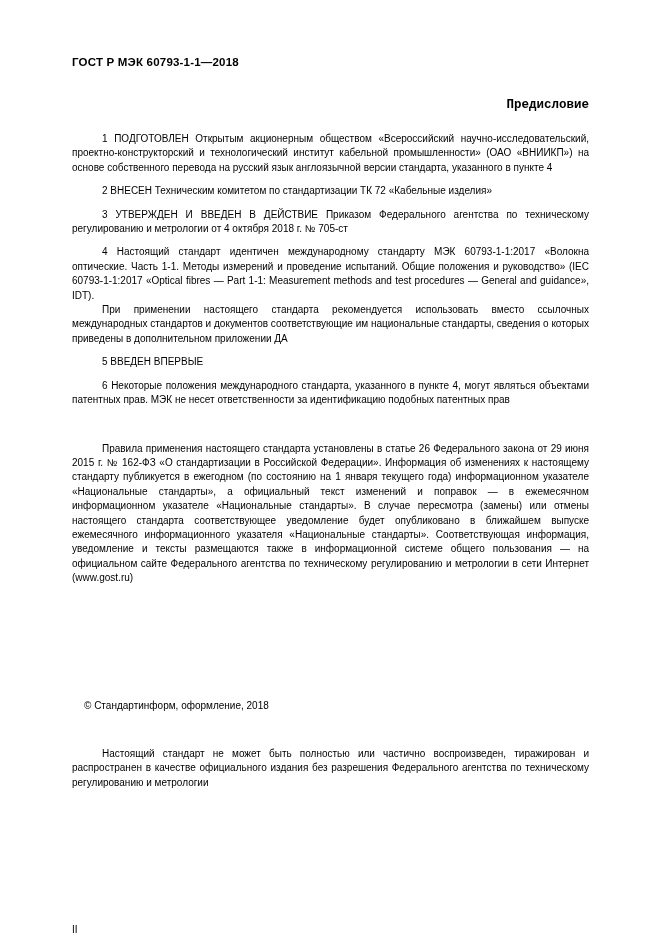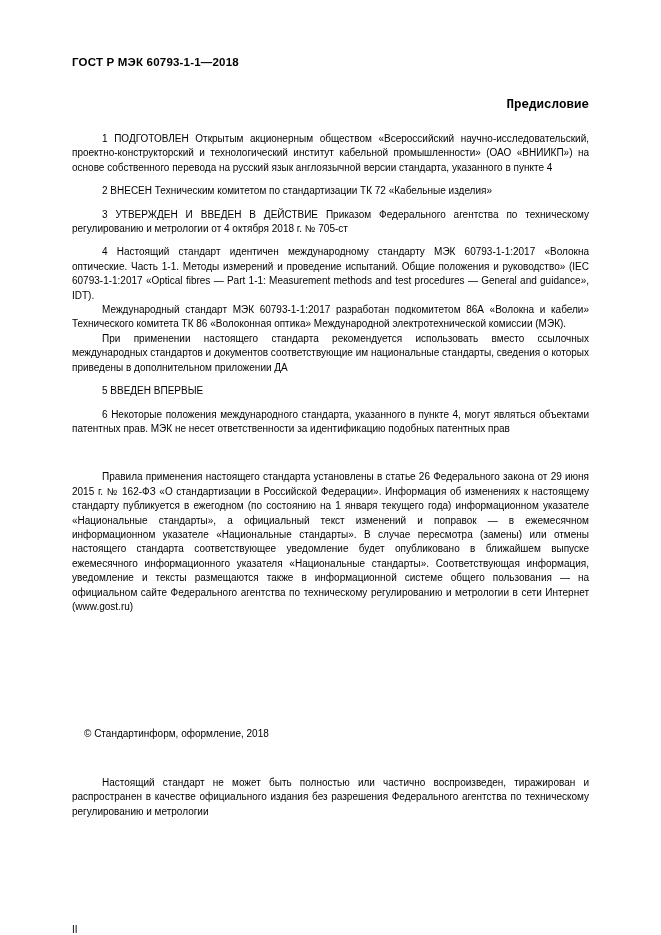--- a/index.html
+++ b/index.html
@@ -76,21 +76,20 @@
 <div class="page">
 
   <div class="doc-header">ГОСТ Р МЭК 60793-1-1—2018</div>
 
   <div class="doc-title">Предисловие</div>
 
   <p class="indent">1 ПОДГОТОВЛЕН Открытым акционерным обществом «Всероссийский научно-исследовательский, проектно-конструкторский и технологический институт кабельной промышленности» (ОАО «ВНИИКП») на основе собственного перевода на русский язык англоязычной версии стандарта, указанного в пункте 4</p>
   <p class="indent">2 ВНЕСЕН Техническим комитетом по стандартизации ТК 72 «Кабельные изделия»</p>
   <p class="indent">3 УТВЕРЖДЕН И ВВЕДЕН В ДЕЙСТВИЕ Приказом Федерального агентства по техническому регулированию и метрологии от 4 октября 2018 г. № 705-ст</p>
   <p class="indent tight">4 Настоящий стандарт идентичен международному стандарту МЭК 60793-1-1:2017 «Волокна оптические. Часть 1-1. Методы измерений и проведение испытаний. Общие положения и руководство» (IEC 60793-1-1:2017 «Optical fibres — Part 1-1: Measurement methods and test procedures — General and guidance», IDT).</p>
-  <p class="indent tight">Международный стандарт МЭК 60793-1-1:2017 разработан подкомитетом 86А «Волокна и кабели» Технического комитета ТК 86 «Волоконная оптика» Международной электротехнической комиссии (МЭК).</p>
   <p class="indent">При применении настоящего стандарта рекомендуется использовать вместо ссылочных международных стандартов и документов соответствующие им национальные стандарты, сведения о которых приведены в дополнительном приложении ДА</p>
   <p class="indent">5 ВВЕДЕН ВПЕРВЫЕ</p>
   <p class="indent">6 Некоторые положения международного стандарта, указанного в пункте 4, могут являться объектами патентных прав. МЭК не несет ответственности за идентификацию подобных патентных прав</p>
 
   <div class="italic-block">
     <p class="indent">Правила применения настоящего стандарта установлены в статье 26 Федерального закона от 29 июня 2015 г. № 162-ФЗ «О стандартизации в Российской Федерации». Информация об изменениях к настоящему стандарту публикуется в ежегодном (по состоянию на 1 января текущего года) информационном указателе «Национальные стандарты», а официальный текст изменений и поправок — в ежемесячном информационном указателе «Национальные стандарты». В случае пересмотра (замены) или отмены настоящего стандарта соответствующее уведомление будет опубликовано в ближайшем выпуске ежемесячного информационного указателя «Национальные стандарты». Соответствующая информация, уведомление и тексты размещаются также в информационной системе общего пользования — на официальном сайте Федерального агентства по техническому регулированию и метрологии в сети Интернет (www.gost.ru)</p>
   </div>
 
   <div class="spacer-lg"></div>
 

